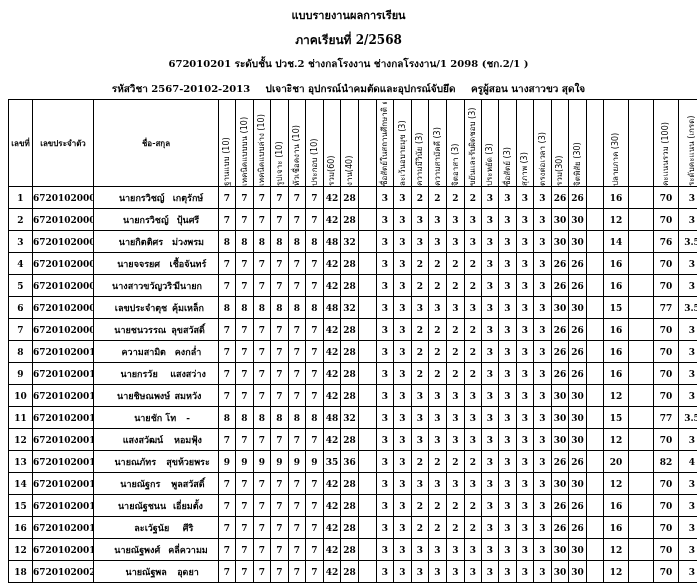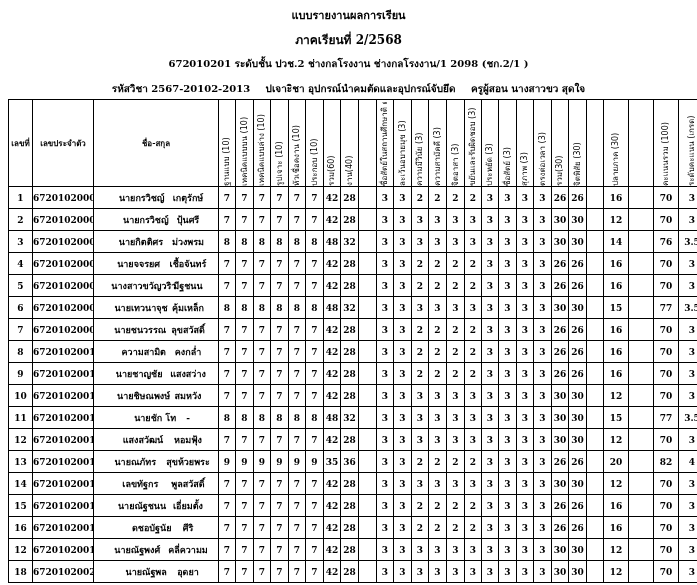--- a/index.html
+++ b/index.html
@@ -269,21 +269,21 @@
         <td>26</td>
         <td></td>
         <td>16</td>
         <td></td>
         <td>70</td>
         <td>3</td>
       </tr>
       <tr>
         <td>5</td>
         <td>67201020006</td>
-        <td class="name"><span class="fn">นางสาวขวัญวริา</span><span>มีฐชนน</span></td>
+        <td class="name"><span class="fn">นางสาวขวัญวริา</span><span>มีนายก</span></td>
         <td>7</td>
         <td>7</td>
         <td>7</td>
         <td>7</td>
         <td>7</td>
         <td>7</td>
         <td>42</td>
         <td>28</td>
         <td></td>
         <td>3</td>
@@ -300,21 +300,21 @@
         <td>26</td>
         <td></td>
         <td>16</td>
         <td></td>
         <td>70</td>
         <td>3</td>
       </tr>
       <tr>
         <td>6</td>
         <td>67201020007</td>
-        <td class="name"><span class="fn">นายเทวนาจุช</span><span>คุ้มเหล็ก</span></td>
+        <td class="name"><span class="fn">เลขประจำตุช</span><span>คุ้มเหล็ก</span></td>
         <td>8</td>
         <td>8</td>
         <td>8</td>
         <td>8</td>
         <td>8</td>
         <td>8</td>
         <td>48</td>
         <td>32</td>
         <td></td>
         <td>3</td>
@@ -393,21 +393,21 @@
         <td>26</td>
         <td></td>
         <td>16</td>
         <td></td>
         <td>70</td>
         <td>3</td>
       </tr>
       <tr>
         <td>9</td>
         <td>67201020011</td>
-        <td class="name"><span class="fn">นายชาญชัย</span><span>แสงสว่าง</span></td>
+        <td class="name"><span class="fn">นายกรวัย</span><span>แสงสว่าง</span></td>
         <td>7</td>
         <td>7</td>
         <td>7</td>
         <td>7</td>
         <td>7</td>
         <td>7</td>
         <td>42</td>
         <td>28</td>
         <td></td>
         <td>3</td>
@@ -548,21 +548,21 @@
         <td>26</td>
         <td></td>
         <td>20</td>
         <td></td>
         <td>82</td>
         <td>4</td>
       </tr>
       <tr>
         <td>14</td>
         <td>67201020016</td>
-        <td class="name"><span class="fn">เลขทัฐกร</span><span>พูลสวัสดิ์</span></td>
+        <td class="name"><span class="fn">นายณัฐกร</span><span>พูลสวัสดิ์</span></td>
         <td>7</td>
         <td>7</td>
         <td>7</td>
         <td>7</td>
         <td>7</td>
         <td>7</td>
         <td>42</td>
         <td>28</td>
         <td></td>
         <td>3</td>
@@ -610,21 +610,21 @@
         <td>26</td>
         <td></td>
         <td>16</td>
         <td></td>
         <td>70</td>
         <td>3</td>
       </tr>
       <tr>
         <td>16</td>
         <td>67201020018</td>
-        <td class="name"><span class="fn">ดชอบัฐนัย</span><span>ศีริ</span></td>
+        <td class="name"><span class="fn">ละเวัฐนัย</span><span>ศีริ</span></td>
         <td>7</td>
         <td>7</td>
         <td>7</td>
         <td>7</td>
         <td>7</td>
         <td>7</td>
         <td>42</td>
         <td>28</td>
         <td></td>
         <td>3</td>

